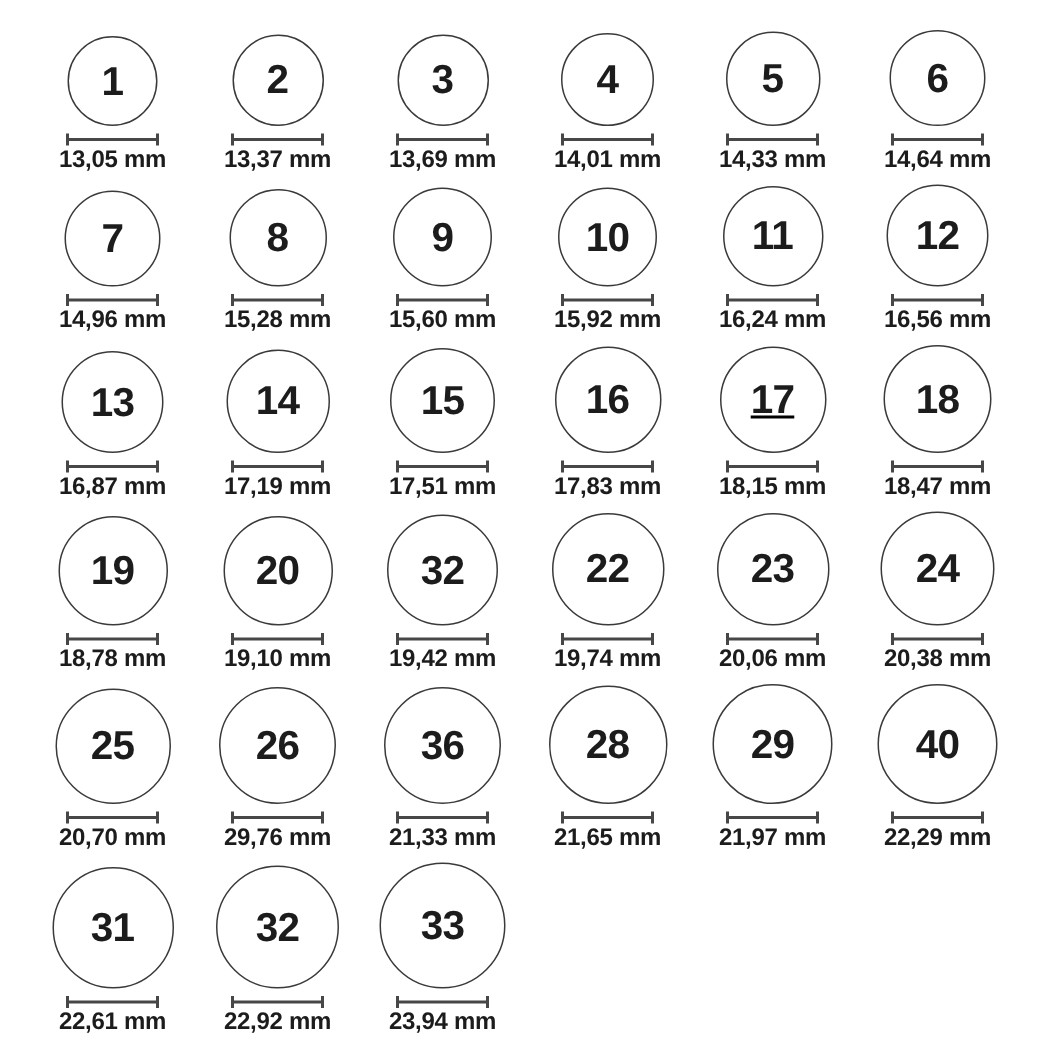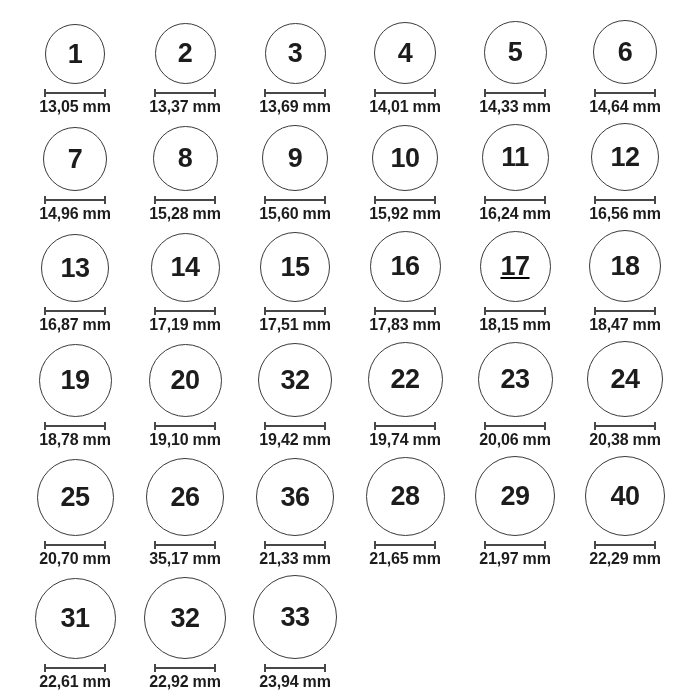--- a/index.html
+++ b/index.html
@@ -260,21 +260,21 @@
           <span class="size-num">25</span>
         </div>
         <div class="measure"></div>
         <div class="mm-label">20,70 mm</div>
       </div>
       <div class="cell">
         <div class="circle" style="width: 78px; height: 78px; justify-content: center;">
           <span class="size-num">26</span>
         </div>
         <div class="measure"></div>
-        <div class="mm-label">35,17 mm</div>
+        <div class="mm-label">29,76 mm</div>
       </div>
       <div class="cell">
         <div class="circle" style="width: 78px; height: 78px;">
           <span class="size-num">36</span>
         </div>
         <div class="measure"></div>
         <div class="mm-label">21,33 mm</div>
       </div>
       <div class="cell">
         <div class="circle" style="width: 79px; height: 79px;">

